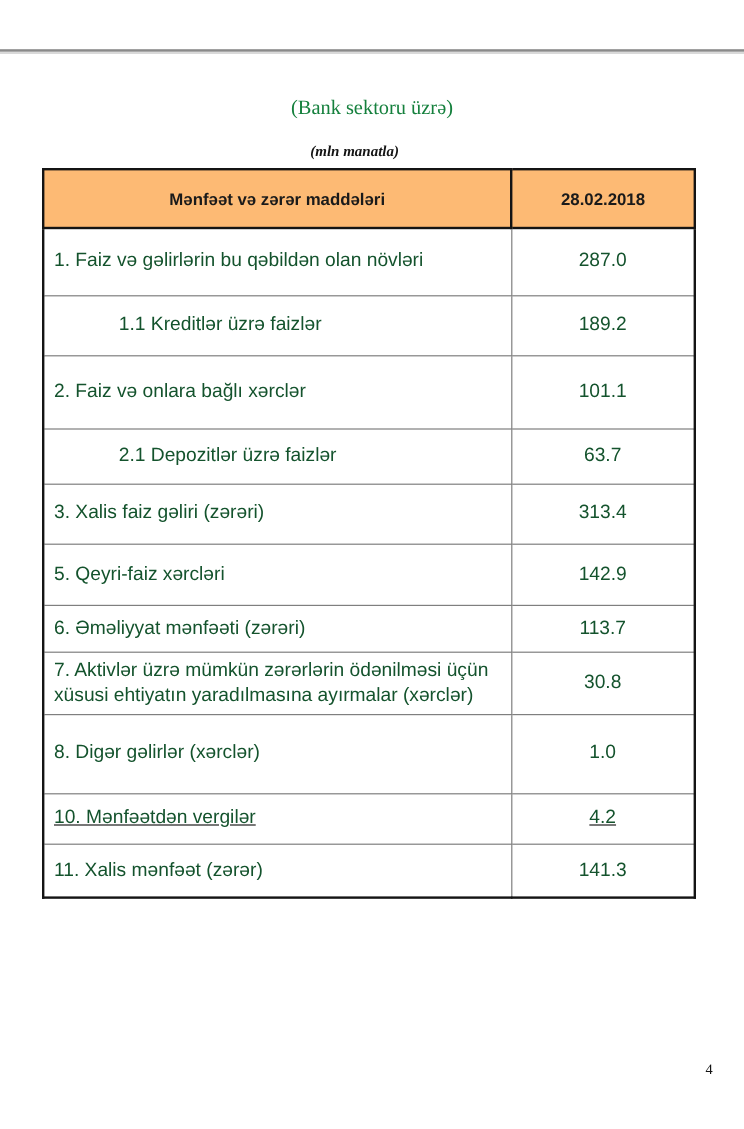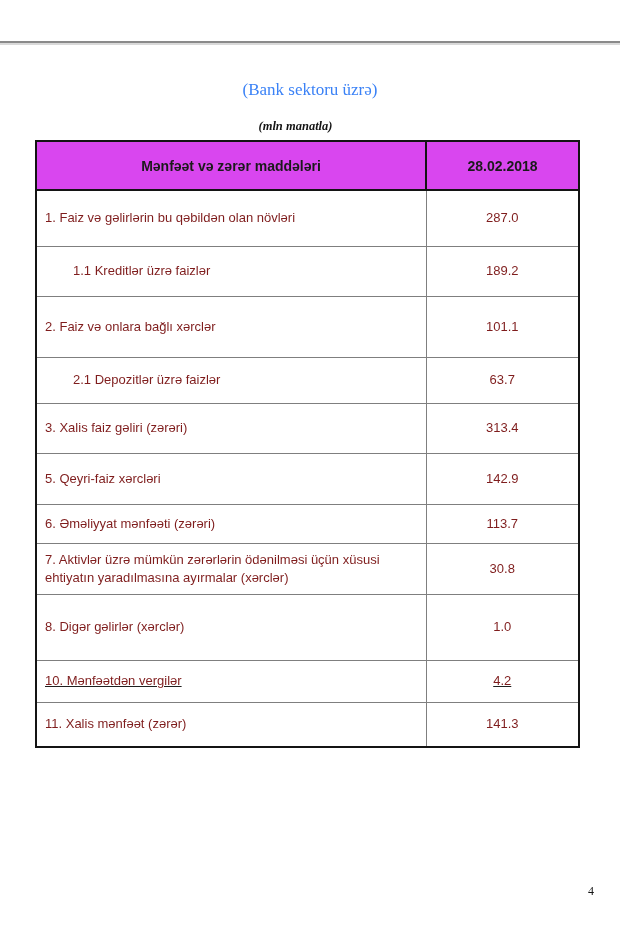--- a/index.html
+++ b/index.html
@@ -40,21 +40,21 @@
   .doc-subtitle {
     position: absolute;
     top: 79px;
     left: 0;
     width: 620px;
     text-align: center;
     font-family: "Liberation Serif", serif;
     font-weight: normal;
     font-size: 17px;
     line-height: 21px;
-    color: #3b82f6;
+    color: #15803d;
   }
   .units-note {
     position: absolute;
     top: 119px;
     left: 35px;
     width: 521px;
     text-align: center;
     font-family: "Liberation Serif", serif;
     font-style: italic;
     font-weight: bold;
@@ -67,44 +67,44 @@
     left: 35px;
     width: 543px;
     border-collapse: collapse;
     table-layout: fixed;
     border: 2px solid #141414;
   }
   table.report col.c-items { width: 390px; }
   table.report col.c-value { width: 153px; }
   table.report thead th {
     border: 2px solid #141414;
-    background: #d946ef;
+    background: #fdba74;
     font-family: "Liberation Sans", sans-serif;
     font-weight: bold;
     font-size: 14px;
     text-align: center;
     vertical-align: middle;
     height: 47px;
     color: #1a1a1a;
     padding: 0 4px;
   }
   table.report tbody td {
     border: 1px solid #7F7F7F;
-    font-size: 13px;
+    font-size: 16px;
     line-height: 1.35;
     vertical-align: middle;
-    color: #7f1d1d;
+    color: #14532d;
     background: #ffffff;
   }
   table.report tbody td.label-cell {
     text-align: left;
     padding: 4px 10px 4px 8px;
   }
   table.report tbody td.label-cell.lvl2 {
-    padding-left: 36px;
+    padding-left: 62px;
   }
   table.report tbody td.value-cell {
     text-align: center;
     padding: 4px 2px;
   }
   
   table.report tbody tr:nth-child(1)  { height: 56px; }
   table.report tbody tr:nth-child(2)  { height: 50px; }
   table.report tbody tr:nth-child(3)  { height: 61px; }
   table.report tbody tr:nth-child(4)  { height: 46px; }

